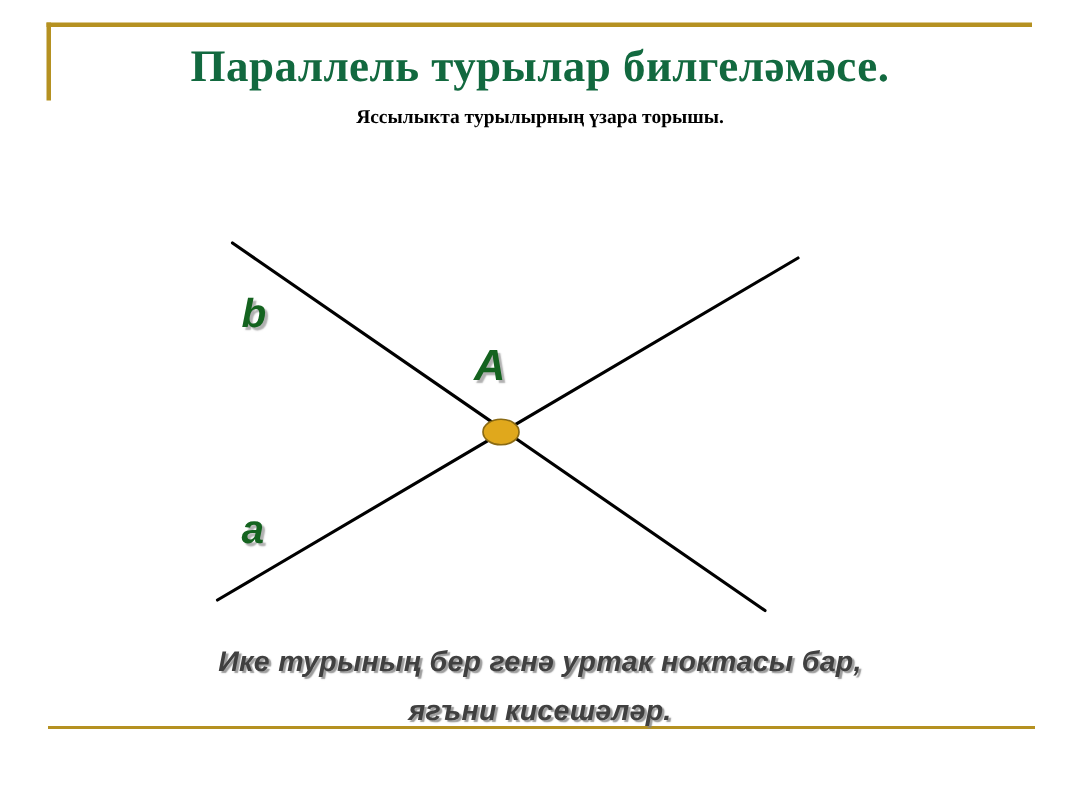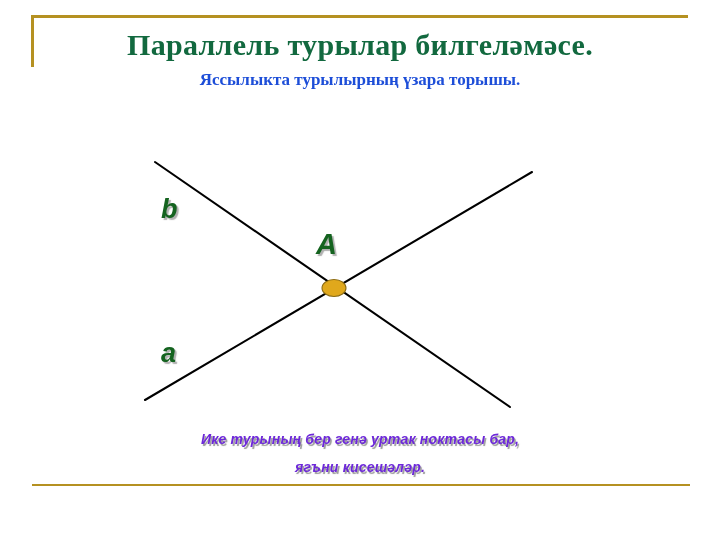--- a/index.html
+++ b/index.html
@@ -58,23 +58,23 @@
     font-family: "Liberation Serif", serif;
     font-size: 30px;
     font-weight: bold;
     color: #12693f;
     line-height: 1.15;
     letter-spacing: 0.3px;
     white-space: nowrap;
   }
   .slide-subtitle {
     font-family: "Liberation Serif", serif;
-    font-size: 17px;
+    font-size: 13px;
     font-weight: bold;
-    color: #1d4ed8;
+    color: #000000;
     line-height: 1.2;
     margin-top: 7px;
     white-space: nowrap;
   }
 
   
   #diagram {
     position: absolute;
     left: 0;
     top: 0;
@@ -122,24 +122,24 @@
   
   .caption-block {
     position: absolute;
     left: 0;
     top: 432px;
     width: 720px;
     text-align: center;
   }
   .caption-line {
     font-family: "Liberation Sans", sans-serif;
-    font-size: 14px;
+    font-size: 19px;
     font-weight: bold;
     font-style: italic;
-    color: #6d28d9;
+    color: #404040;
     text-shadow: 1.6px 1.6px 0.8px rgba(130,130,130,0.8);
     letter-spacing: 0.2px;
     line-height: 1.0;
     white-space: nowrap;
   }
   .caption-line + .caption-line {
     margin-top: 14px;
   }
 </style>
 </head>

